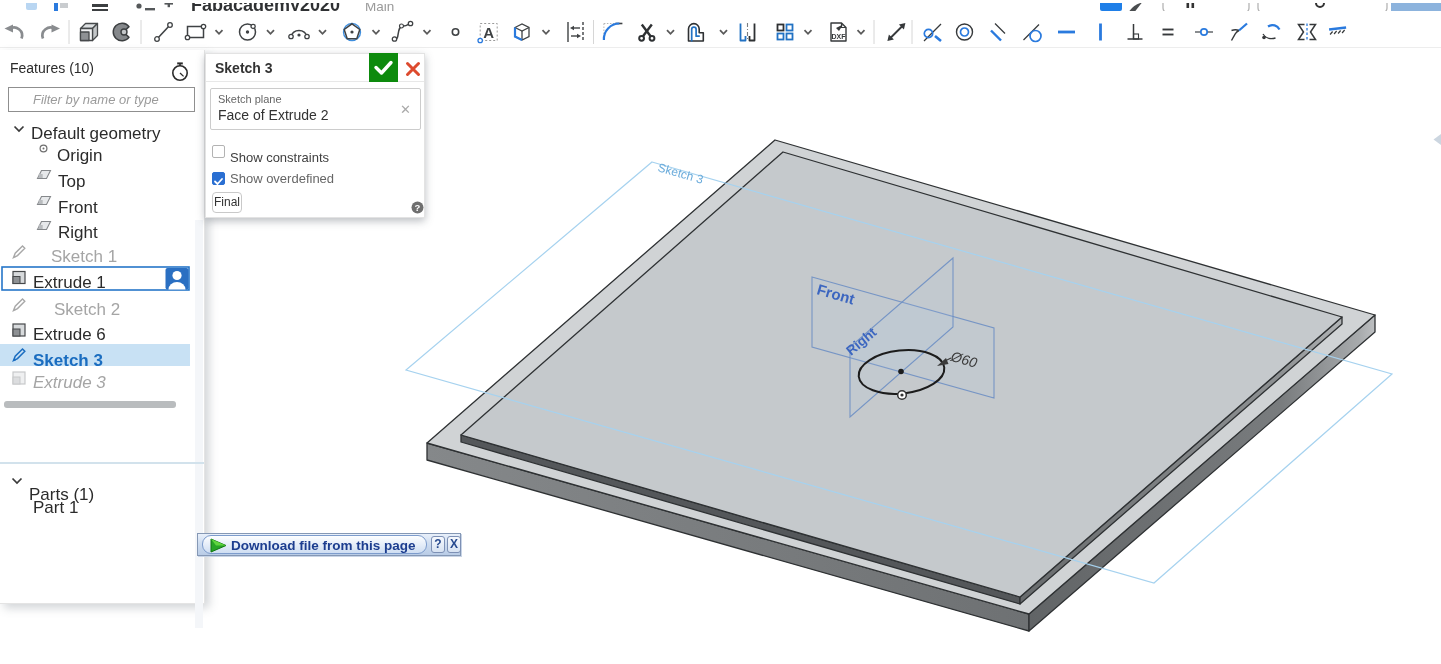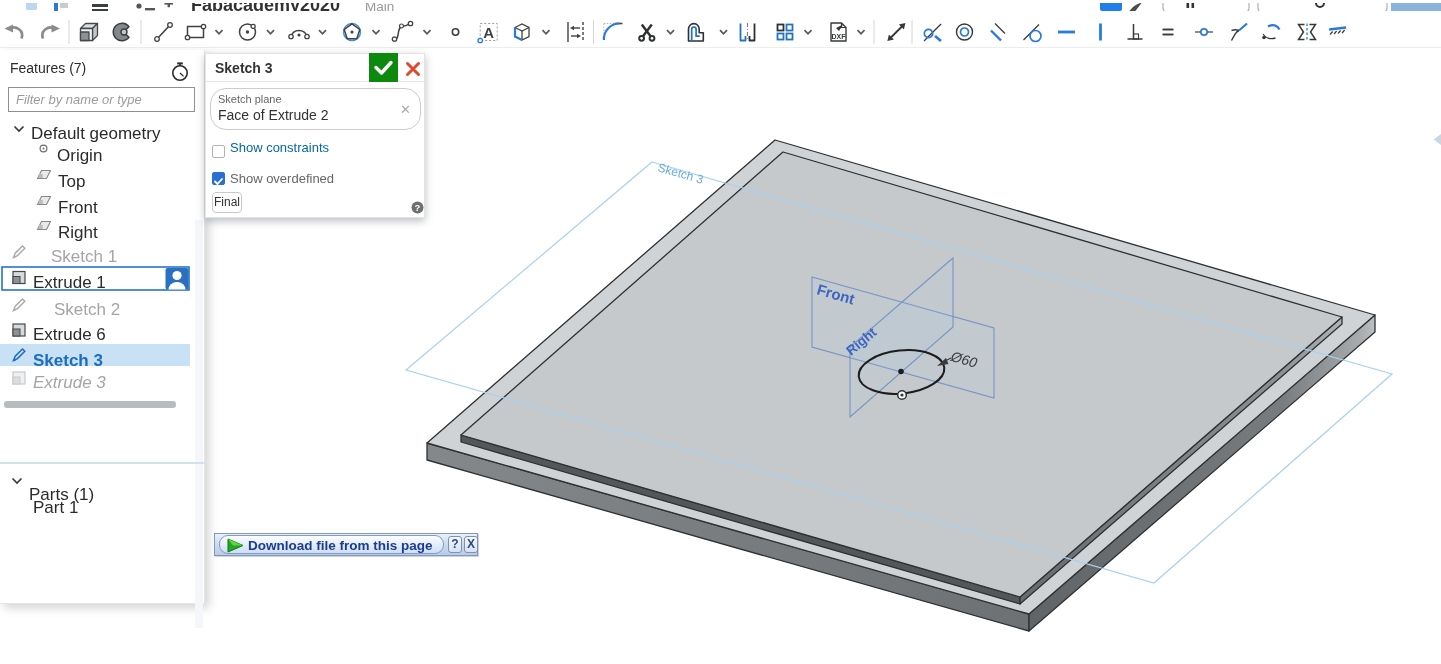--- a/index.html
+++ b/index.html
@@ -13,46 +13,46 @@
 
 
 #toolbar { position:absolute; left:0; top:11px; width:1441px; height:37px; background:#fff; border-bottom:1px solid #ededed; }
 
 
 #panel { position:absolute; left:0; top:50px; width:205px; height:554px; background:#fff;
   border-right:1px solid #e4e4e4; border-bottom:1px solid #e4e4e4;
   box-shadow:4px 4px 9px rgba(90,100,110,0.28); }
 #panel .hdr { position:absolute; left:10px; top:10px; font-size:14px; color:#2b2b2b; }
 #filter { position:absolute; left:8px; top:37px; width:187px; height:25px; border:1px solid #8f8f8f; background:#fff;
-  font-style:italic; font-size:13px; color:#9b9b9b; padding-left:7px; line-height:23px; }
+  font-style:italic; font-size:13px; color:#9b9b9b; padding-left:24px; line-height:23px; }
 .row { position:absolute; left:0; width:205px; height:22px; font-size:17px; color:#2b2b2b; }
 .row span.txt { position:absolute; top:2px; }
 .gray { color:#a5a5a5; }
 #scrolltrack { position:absolute; left:195px; top:170px; width:8px; height:408px; background:#f4f6f9; }
 #rollback { position:absolute; left:4px; top:351px; width:172px; height:7px; background:#b9bcbe; border-radius:3px; }
 #partsdiv { position:absolute; left:0px; top:412px; width:204px; height:2px; background:#d2e2ec; }
 
 
 #dialog { position:absolute; left:205px; top:53px; width:220px; height:165px; background:#fff;
   border:1px solid #e3e3e3; box-shadow:0 3px 8px rgba(60,70,80,0.35); }
 #dlghdr { position:absolute; left:0; top:0; width:218px; height:28px; border-bottom:1px solid #e8e8e8; }
 #dlghdr .ttl { position:absolute; left:9px; top:6px; font-size:14px; font-weight:bold; color:#333; }
 #dlgok { position:absolute; left:163px; top:-1px; width:29px; height:29px; background:#0d8a0d; }
-#planebox { position:absolute; left:4px; top:34px; width:211px; height:42px; border:1px solid #ccc; border-radius:16px; }
+#planebox { position:absolute; left:4px; top:34px; width:211px; height:42px; border:1px solid #ccc; border-radius:2px; }
 #planebox .lbl { position:absolute; left:7px; top:4px; font-size:11px; color:#666; }
 #planebox .val { position:absolute; left:7px; top:18px; font-size:14px; color:#333; }
 #planebox .x { position:absolute; right:9px; top:13px; font-size:13px; color:#a9a9a9; }
 .cb { position:absolute; width:13px; height:13px; border:1px solid #b3b3b3; border-radius:2px; background:#fff; }
 .cblbl { position:absolute; font-size:13px; }
 #finalbtn { position:absolute; left:6px; top:138px; width:30px; height:21px; border:1px solid #c9c9c9; border-radius:4px;
   font-size:12px; color:#333; text-align:center; line-height:19px; }
 
 
 #dlbar { position:absolute; left:197px; top:533px; width:264px; height:23px;
-  background:linear-gradient(#e9f0fa,#cddcf0 45%,#b9cce6); border:1px solid #8598b5; box-shadow:1px 1px 0 #c8d4e6;margin-left:17px; }
+  background:linear-gradient(#e9f0fa,#cddcf0 45%,#b9cce6); border:1px solid #8598b5; box-shadow:1px 1px 0 #c8d4e6; }
 #dlbtn { position:absolute; left:4px; top:1px; width:225px; height:19px; border:1px solid #7d9ccc; border-radius:9px;
   background:linear-gradient(#fdfeff,#e3ecf8 55%,#cfdef2); }
 #dlbtn .t { position:absolute; left:28px; top:2px; font-size:13.5px; font-weight:bold; color:#1c3d8f; letter-spacing:0px; white-space:nowrap; }
 .sqbtn { position:absolute; top:2px; width:14px; height:17px; border:1px solid #7d90b5; border-radius:3px;
   background:linear-gradient(#f6f9fd,#d7e2f2); font-size:12px; font-weight:bold; color:#274a8f; text-align:center; line-height:15px; }
 </style>
 </head>
 <body>
 <div id="root">
 
@@ -356,21 +356,21 @@
     <circle cx="902" cy="348" r="1.6" fill="#333"></circle>
 
     <polygon points="937,319 946,311 948.5,317" fill="#3a3a3a"></polygon>
     <line x1="944" y1="314.5" x2="951" y2="311" stroke="#3a3a3a" stroke-width="1.1"></line>
     <text x="0" y="0" transform="translate(950,313.5) rotate(16)" font-size="14" font-style="italic" fill="#3a3a3a">Ø60</text>
 
     <polygon points="1441,87 1433.5,92.5 1441,98" fill="#ccd6e0"></polygon>
   </svg>
 
   <div id="panel">
-    <div class="hdr">Features (7)</div>
+    <div class="hdr">Features (10)</div>
     <div id="filter">Filter by name or type</div>
     <div id="rows">
       <div class="abs" style="left:0;top:294px;width:190px;height:22px;background:#c8e1f4;"></div>
       <svg class="abs" style="left:0;top:0;" width="205" height="554">
 
         <g transform="translate(180,22)" fill="none" stroke="#2b2b2b" stroke-width="1.6">
           <circle cx="0" cy="1" r="7.2"></circle>
           <line x1="-2.8" y1="-8.6" x2="2.8" y2="-8.6" stroke-width="2"></line>
           <line x1="0" y1="-8.2" x2="0" y2="-6"></line>
           <line x1="0" y1="1" x2="3.6" y2="4.4" stroke-width="1.3"></line>
@@ -491,21 +491,21 @@
     <svg class="abs" style="left:205px; top:147px;" width="13" height="13">
       <circle cx="6.5" cy="6.5" r="6" fill="#6f6f6f"></circle>
       <text x="6.5" y="10" text-anchor="middle" font-family="Liberation Sans" font-size="9.5" font-weight="bold" fill="#fff">?</text>
     </svg>
     <div id="planebox">
       <div class="lbl">Sketch plane</div>
       <div class="val">Face of Extrude 2</div>
       <div class="x">✕</div>
     </div>
     <div class="cb" style="left:6px; top:91px;"></div>
-    <div class="cblbl" style="left:24px; top:86px; color:#0369a1;">Show constraints</div>
+    <div class="cblbl" style="left:24px; top:96px; color:#404040;">Show constraints</div>
     <div class="cb" style="left:6px; top:118px; background:#2a6fd2; border-color:#2a6fd2;">
       <svg width="11" height="11">
           <path d="M2,5.5 L4.5,8 L9,3" fill="none" stroke="#fff" stroke-width="1.8" stroke-linecap="round" stroke-linejoin="round"></path>
         </svg>
     </div>
     <div class="cblbl" style="left:24px; top:117px; color:#666;">Show overdefined</div>
     <div id="finalbtn">Final</div>
   </div>
 
   <div id="dlbar">

